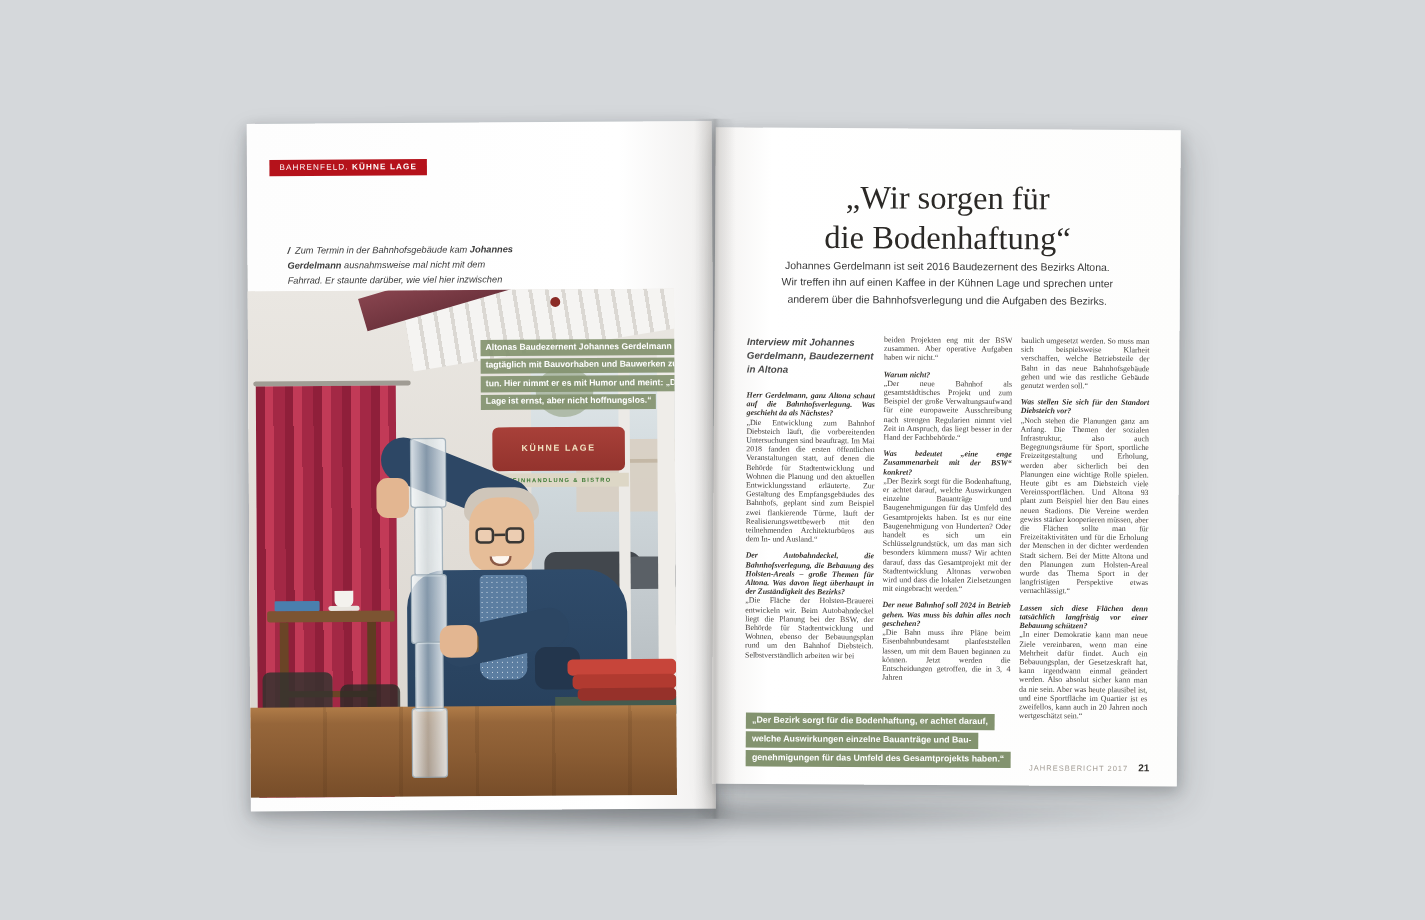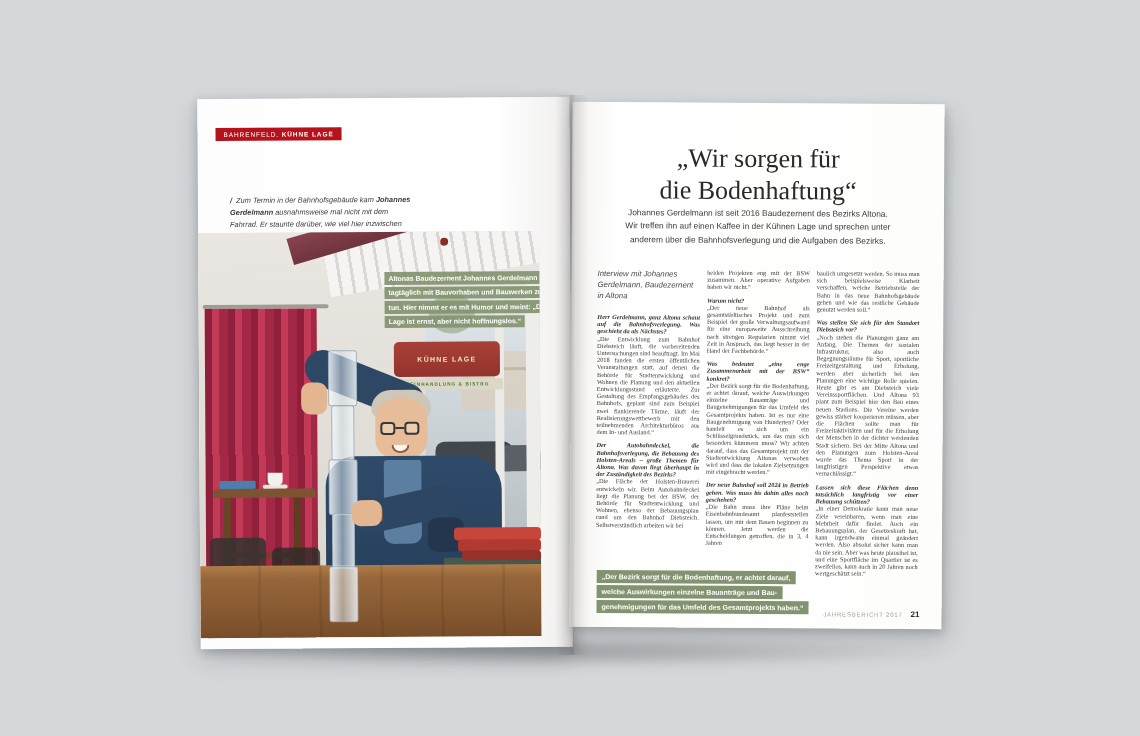--- a/index.html
+++ b/index.html
@@ -102,21 +102,21 @@
   
   .headline { position:absolute; left:0; top:40px; width:100%; text-align:center;
     font-family:"Liberation Serif", serif; font-size:26px; line-height:1.22; color:#2b2926; font-weight:normal; }
   .standfirst { position:absolute; left:30px; top:104px; width:312px; text-align:center;
     font-size:8.4px; line-height:1.6; color:#3a3a3a; }
   .columns { position:absolute; left:26px; top:166px; width:322px; display:flex; gap:7px; }
   .col { flex:1; font-family:"Liberation Serif", serif; font-size:6.3px; line-height:7.2px;
     color:#403c38; text-align:justify; }
   .blk { margin:0; }
   .blk.intro { font-family:"Liberation Sans", sans-serif; font-style:italic; font-size:7.8px;
-    line-height:11px; color:#4a4a4a; margin-bottom:12px; text-align:left; }
+    line-height:11px; color:#4a4a4a; margin-bottom:12px; text-align:left;font-weight:bold; }
   .blk.q { font-weight:bold; font-style:italic; margin-top:6px; color:#35322e; }
   .pull-quote { position:absolute; left:27px; top:468px; width:230px; display:flex; flex-direction:column; align-items:flex-start; gap:2px; }
   .pull-quote .line { display:inline-block; background:#83936f; color:#fff; font-size:7px; font-weight:bold;
     line-height:1.15; padding:2.5px 5px; white-space:nowrap; }
   .folio { position:absolute; right:22px; top:506px; display:flex; align-items:baseline; gap:8px; }
   .folio .report { font-size:6px; letter-spacing:0.8px; color:#a19b93; }
   .folio .num { font-size:8px; font-weight:bold; color:#2f2d2a; }
 </style>
 </head>
 <body>

